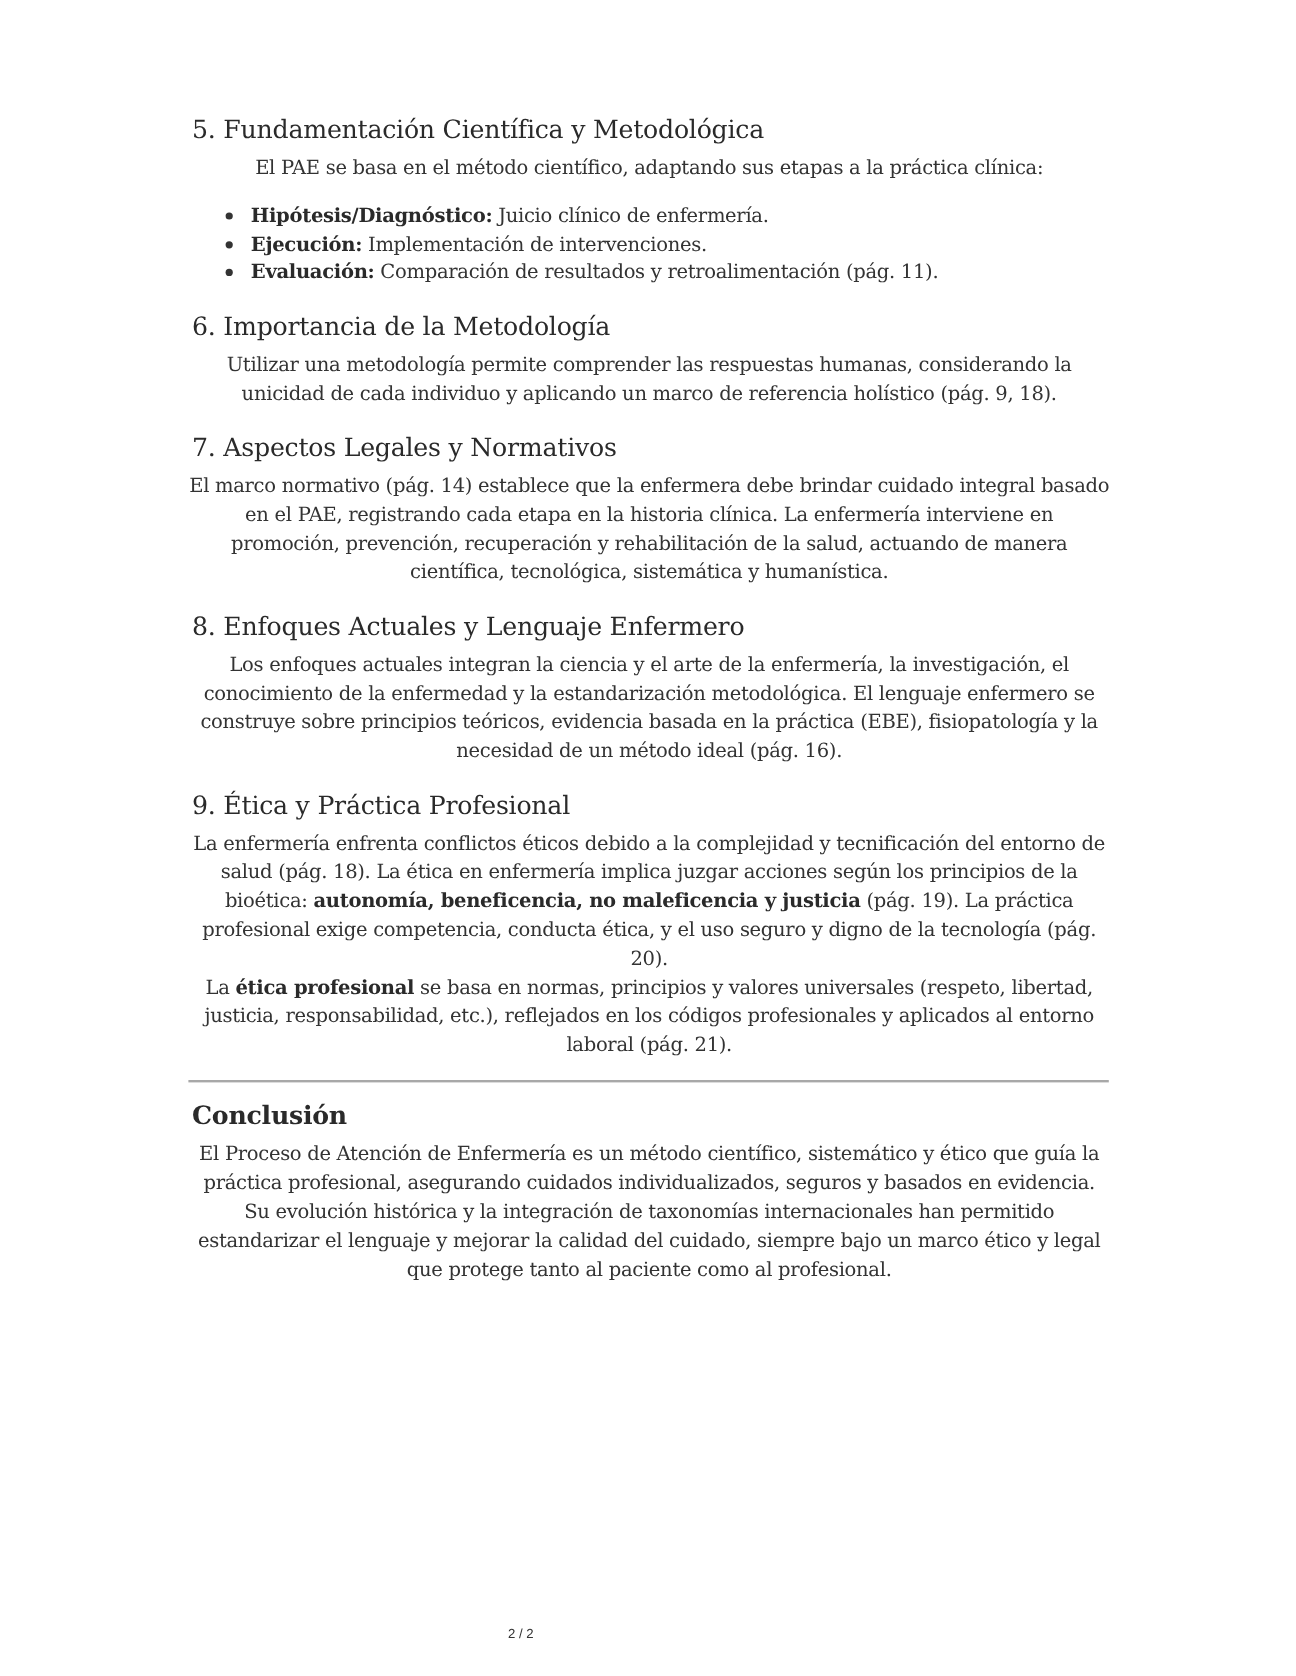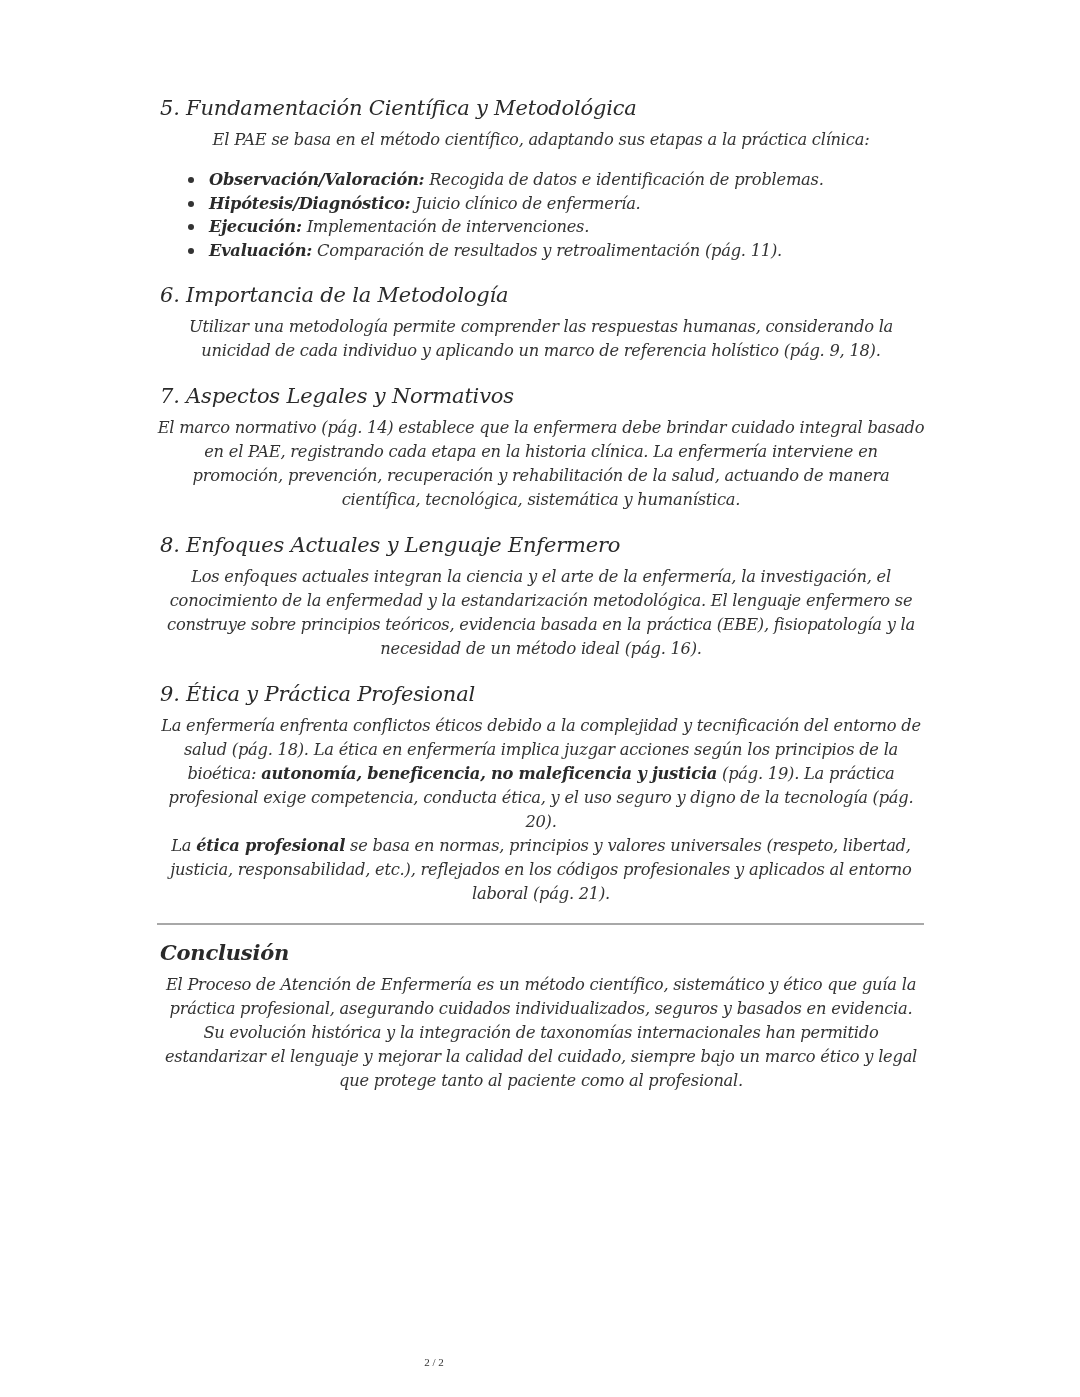--- a/index.html
+++ b/index.html
@@ -13,21 +13,20 @@
       position: relative;
       overflow: hidden;
       font-family: "DejaVu Serif", "Liberation Serif", serif;
       color: #333333;
     }
     .page {
       position: absolute;
       left: 157px;
       top: 92px;
       width: 768px;
-      font-style: italic;
     }
     h2 {
       font-family: "DejaVu Serif", "Liberation Serif", serif;
       font-size: 21px;
       font-weight: normal;
       color: #2a2a2a;
       margin: 0 0 4px 3px;
       line-height: 32px;
       letter-spacing: -0.2px;
     }
@@ -66,35 +65,34 @@
       border-top: 2px solid #a8a8a8;
       margin: 17px 0 12px 0;
       width: 767px;
     }
     .footer {
       position: absolute;
       top: 1356px;
       left: 0;
       width: 868px;
       text-align: center;
-      font-family: Liberation Serif, serif;
+      font-family: Liberation Sans, sans-serif;
       font-size: 11px;
       color: #333333;
     }
   </style>
 </head>
 <body>
 
 <div class="page">
 
   <div class="section">
     <h2>5. Fundamentación Científica y Metodológica</h2>
     <p>El PAE se basa en el método científico, adaptando sus etapas a la práctica clínica:</p>
     <ul>
-      <li><span class="bullet"></span><b>Observación/Valoración:</b><span> Recogida de datos e identificación de problemas.</span></li>
       <li><span class="bullet"></span><b>Hipótesis/Diagnóstico:</b><span> Juicio clínico de enfermería.</span></li>
       <li><span class="bullet"></span><b>Ejecución:</b><span> Implementación de intervenciones.</span></li>
       <li><span class="bullet"></span><b>Evaluación:</b><span> Comparación de resultados y retroalimentación (pág. 11).</span></li>
     </ul>
   </div>
 
   <div class="section">
     <h2>6. Importancia de la Metodología</h2>
     <p>Utilizar una metodología permite comprender las respuestas humanas, considerando la unicidad de cada individuo y aplicando un marco de referencia holístico (pág. 9, 18).</p>
   </div>

